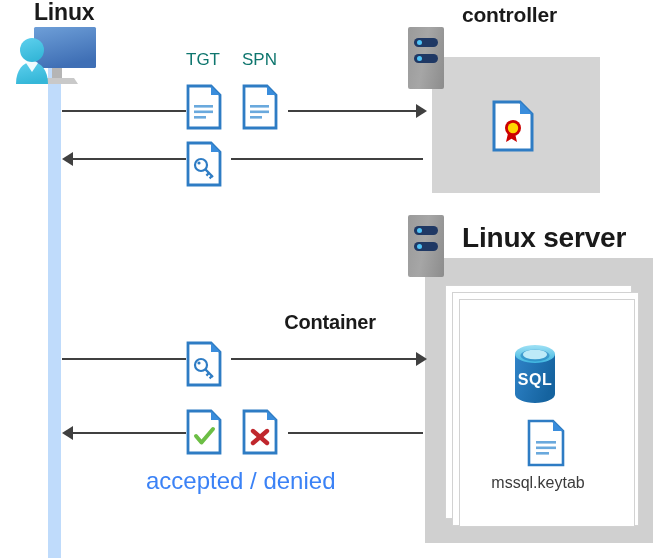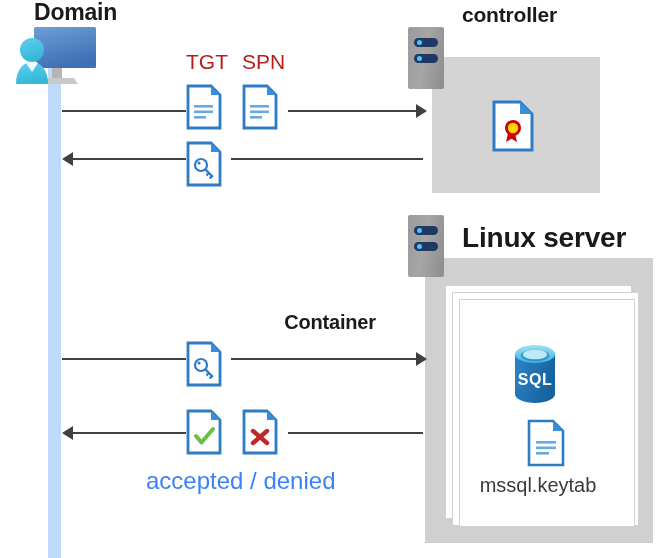--- a/index.html
+++ b/index.html
@@ -8,25 +8,25 @@
        -webkit-font-smoothing:antialiased;}
   .abs{position:absolute;}
 
   
   .ttl{font-weight:bold;color:#1a1a1a;letter-spacing:-0.2px;}
   #client-title{left:34px;top:-1px;font-size:23px;}
   #dc-title{left:462px;top:1px;font-size:21px;line-height:27px;width:170px;}
   #linux-title{left:462px;top:222px;font-size:28px;}
   #container-title{left:0;top:311px;width:660px;text-align:center;font-size:20px;}
   #container-title span{display:inline-block;}
-  .lbl{color:#b91c1c;font-size:21px;}
+  .lbl{color:#0f766e;font-size:17px;}
   #tgt-label{left:186px;top:50px;}
   #spn-label{left:242px;top:50px;}
   #acc-label{left:146px;top:467px;font-size:24px;color:#3b82f6;}
-  #keytab-label{left:443px;top:474px;width:190px;text-align:center;font-size:20px;color:#3b3b3b;}
+  #keytab-label{left:443px;top:474px;width:190px;text-align:center;font-size:16px;color:#3b3b3b;}
 
   
   #client-lifeline{left:48px;top:60px;width:13px;height:498px;background:#bfdbfb;}
 
   
   #dc-box{left:432px;top:57px;width:168px;height:136px;background:#d4d4d4;}
   #linux-box{left:425px;top:258px;width:228px;height:285px;background:#d0d0d0;}
 
   
   .card{background:#ffffff;border:1px solid #d2d2d2;}
@@ -53,21 +53,21 @@
   
   .doc{width:36px;height:46px;}
   .doc svg{display:block;width:100%;height:100%;}
 
   
   #client-icon{left:8px;top:22px;width:96px;height:72px;}
 </style>
 </head>
 <body>
 
-<div class="abs ttl" id="client-title">Domain</div>
+<div class="abs ttl" id="client-title">Linux</div>
 
 <div class="abs" id="client-lifeline"></div>
 
 <div class="abs" id="client-icon">
   <svg viewBox="0 0 96 72" xmlns="http://www.w3.org/2000/svg">
     <defs>
       <linearGradient id="monGrad" x1="0" y1="0" x2="0.35" y2="1">
         <stop offset="0" stop-color="#6e9fd8"></stop>
           <stop offset="1" stop-color="#3f6fb5"></stop>
       </linearGradient>

